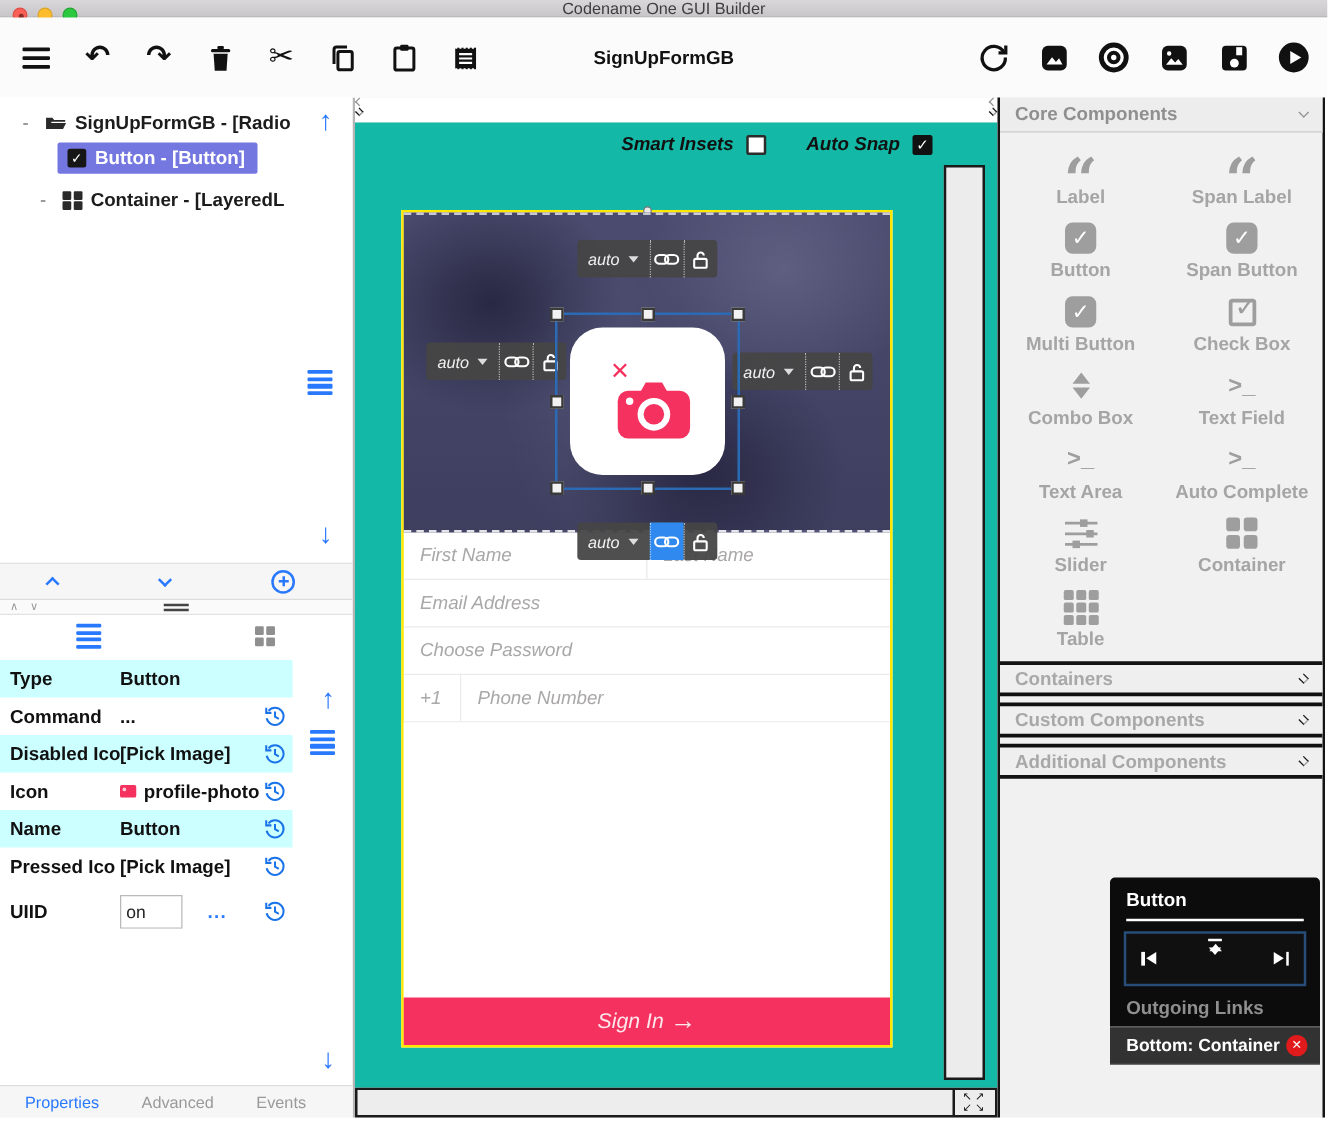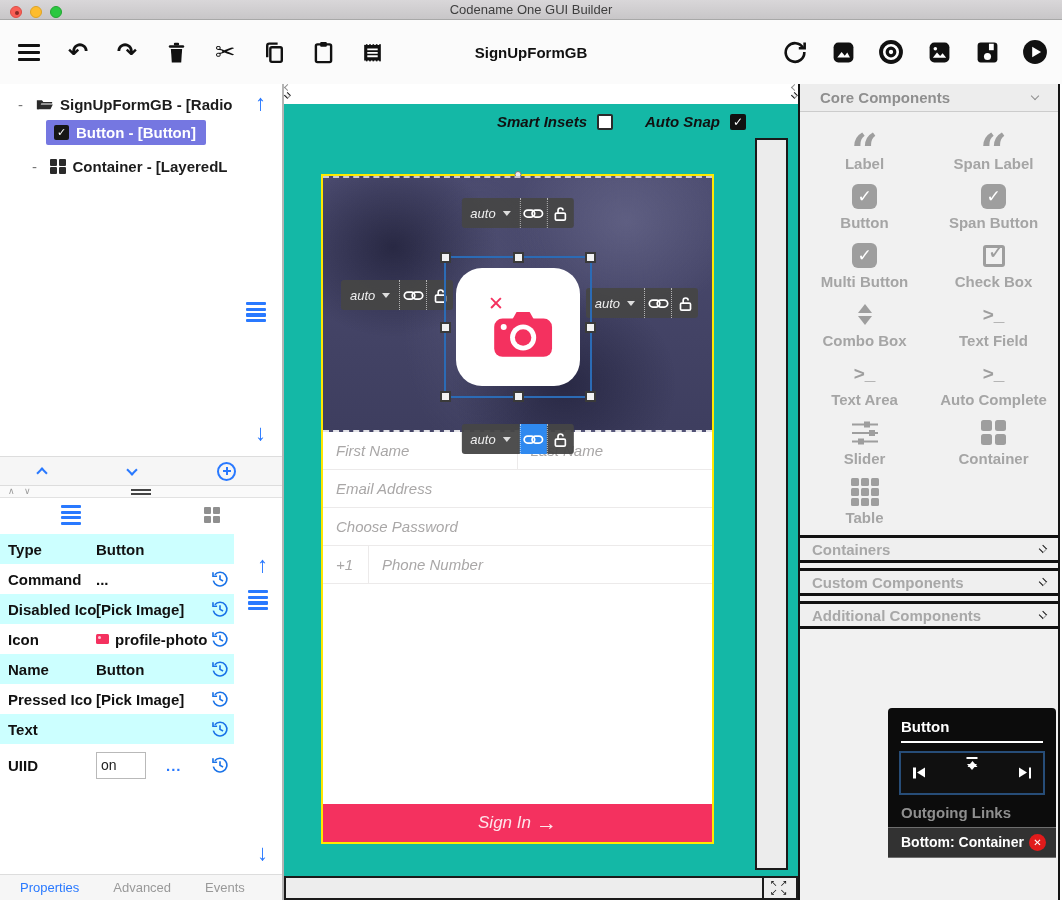--- a/index.html
+++ b/index.html
@@ -1,20 +1,20 @@
 <!DOCTYPE html>
 <html><head>
 <meta charset="utf-8">
 <style>
   * { margin:0; padding:0; box-sizing:border-box; }
   html,body { width:1062px; height:904px; overflow:hidden; background:#fff;
     font-family:"Liberation Sans","DejaVu Sans",sans-serif; -webkit-font-smoothing:antialiased; }
 
   
-  .titlebar { height:20px; background:linear-gradient(#d9d7d9,#c8c6c8); border-bottom:1px solid #a8a8a8;
+  .titlebar { height:14px; background:linear-gradient(#d9d7d9,#c8c6c8); border-bottom:1px solid #a8a8a8;
     position:relative; display:flex; align-items:center; justify-content:center; }
   .traffic { position:absolute; left:10px; top:6px; display:flex; gap:8px; }
   .tl { width:12px; height:12px; border-radius:50%; position:relative; }
   .tl.red { background:#f95f56; border:1px solid #dd4d45; }
   .tl.red::after { content:''; position:absolute; left:3.5px; top:3.5px; width:4px; height:4px; border-radius:50%; background:#8a2b25; }
   .tl.yellow { background:#fdbc2e; border:1px solid #dda325; }
   .tl.green { background:#2bc840; border:1px solid #23a432; }
   .win-title { font-size:13px; color:#3e3e3e; }
 
   .toolbar { height:64px; background:#fbfbfb; position:relative; display:flex; align-items:center; }
@@ -146,21 +146,21 @@
     border-right:1px solid #eceaea; flex:none; }
   .fspacer { flex:1; background:#fff; }
   .signin { height:38px; flex:none; background:#f4315f; display:flex; align-items:center; justify-content:center;
     color:rgba(255,255,255,.88); font-size:17px; }
   .signin .arr { font-size:21px; margin-left:5px; font-weight:normal; }
 
   
   .right { width:262px; background:#f1f1f1; border-left:2px solid #141414; border-right:2px solid #141414;
     position:relative; }
   .pal-header { height:28px; background:#ededed; border-bottom:1px solid #ccc; display:flex; align-items:center;
-    justify-content:space-between; padding:0 20px; font-size:15px; font-weight:bold; color:#8f8f8f; }
+    justify-content:space-between; padding:0 12px; font-size:15px; font-weight:bold; color:#8f8f8f; }
   .pal-header .chv { width:6px; height:6px; border-width:1.8px; color:#8f8f8f; }
   .pal-grid { display:grid; grid-template-columns:1fr 1fr; padding:6px 0 4px; }
   .pal-item { height:59px; display:flex; flex-direction:column; align-items:center; justify-content:center; gap:3px; }
   .pal-label { font-size:15px; font-weight:bold; color:#a5a5a5; white-space:nowrap; }
   .picon-box { height:28px; display:flex; align-items:center; justify-content:center; color:#9e9e9e; }
   .quote-g { font-family:"DejaVu Serif","Liberation Serif",serif; font-size:47px; font-weight:bold; color:#9e9e9e;
     line-height:0; position:relative; top:13px; }
   .chk-fill { width:25px; height:25px; background:#9e9e9e; border-radius:6px; color:#fff; font-size:17px; font-weight:bold;
     display:flex; align-items:center; justify-content:center; }
   .radio-g { width:24px; height:24px; border:3px solid #9e9e9e; border-radius:50%; display:flex; align-items:center; justify-content:center; }
@@ -428,31 +428,20 @@
           <span class="plabel">Pressed Ico</span>
           <span class="pvalue">[Pick Image]</span>
           <span class="hist">
             <svg width="18" height="18" viewBox="0 0 20 20" fill="none" stroke="#1a73e8" stroke-width="1.8">
                 <path d="M4.2 5.2a7.6 7.6 0 1 1-1.6 6.6"></path>
                 <path d="M2.2 2.4v4.6h4.6"></path>
                 <path d="M10 5.8v4.6l3.4 1.9"></path>
               </svg>
           </span>
         </div>
-        <div class="prow hl">
-          <span class="plabel">Text</span>
-          <span class="pvalue"></span>
-          <span class="hist">
-            <svg width="18" height="18" viewBox="0 0 20 20" fill="none" stroke="#1a73e8" stroke-width="1.8">
-                <path d="M4.2 5.2a7.6 7.6 0 1 1-1.6 6.6"></path>
-                <path d="M2.2 2.4v4.6h4.6"></path>
-                <path d="M10 5.8v4.6l3.4 1.9"></path>
-              </svg>
-          </span>
-        </div>
         <div class="prow uiid">
           <span class="plabel">UIID</span>
           <span class="pvalue">
             <input class="uiid-input" type="text" value="on" style="">
             <span class="dots-more">...</span>
           </span>
           <span class="hist">
             <svg width="18" height="18" viewBox="0 0 20 20" fill="none" stroke="#1a73e8" stroke-width="1.8">
                 <path d="M4.2 5.2a7.6 7.6 0 1 1-1.6 6.6"></path>
                 <path d="M2.2 2.4v4.6h4.6"></path>

